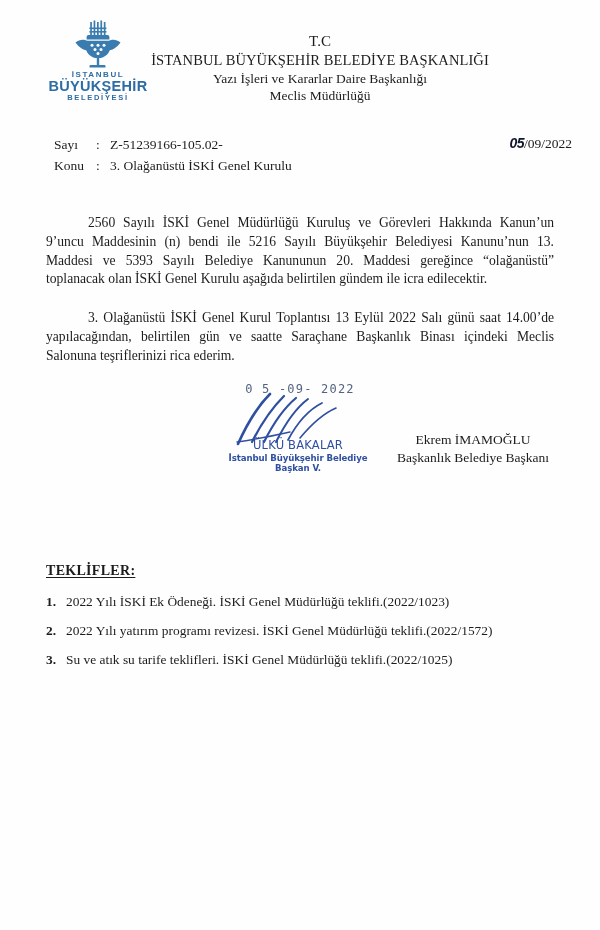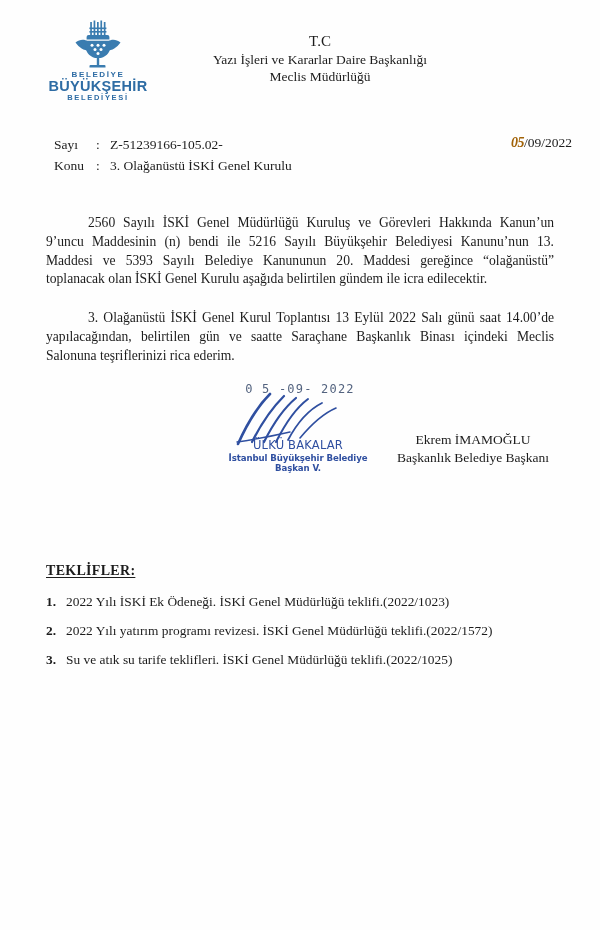--- a/index.html
+++ b/index.html
@@ -92,24 +92,24 @@
   .meta-value { flex: 1; }
 
   .doc-date {
     position: absolute;
     right: 28px;
     top: 135px;
     font-size: 13.5px;
     white-space: nowrap;
   }
   .date-hand {
-    font-family: Liberation Serif, serif;
+    font-family: Liberation Sans, sans-serif;
     font-weight: bold;
     font-style: italic;
-    color: #a16207;
+    color: #0f172a;
     font-size: 14px;
     letter-spacing: -0.5px;
   }
 
   
   .body-text {
     position: absolute;
     left: 46px;
     top: 214px;
     width: 508px;
@@ -252,28 +252,29 @@
         <g fill="#ffffff">
           <circle cx="24" cy="25.2" r="1.5"></circle>
             <circle cx="30" cy="25.2" r="1.5"></circle>
             <circle cx="36" cy="25.2" r="1.5"></circle>
           <circle cx="27" cy="29.4" r="1.5"></circle>
             <circle cx="33" cy="29.4" r="1.5"></circle>
           <circle cx="30" cy="33.4" r="1.5"></circle>
         </g>
       </svg>
       <div class="logo-wordmark">
-        <div class="logo-line1">BELEDİYE</div>
+        <div class="logo-line1">İSTANBUL</div>
         <div class="logo-line2">BÜYÜKŞEHİR</div>
         <div class="logo-line3">BELEDİYESİ</div>
       </div>
     </div>
 
     <div class="header-titles">
       <div class="ht-tc">T.C</div>
+      <div class="ht-main">İSTANBUL BÜYÜKŞEHİR BELEDİYE BAŞKANLIĞI</div>
       <div class="ht-sub">Yazı İşleri ve Kararlar Daire Başkanlığı</div>
       <div class="ht-sub2">Meclis Müdürlüğü</div>
     </div>
   </div>
 
   <div class="meta">
     <div class="meta-row">
       <span class="meta-label">Sayı</span>
       <span class="meta-colon">:</span>
       <span class="meta-value">Z-51239166-105.02-</span>

